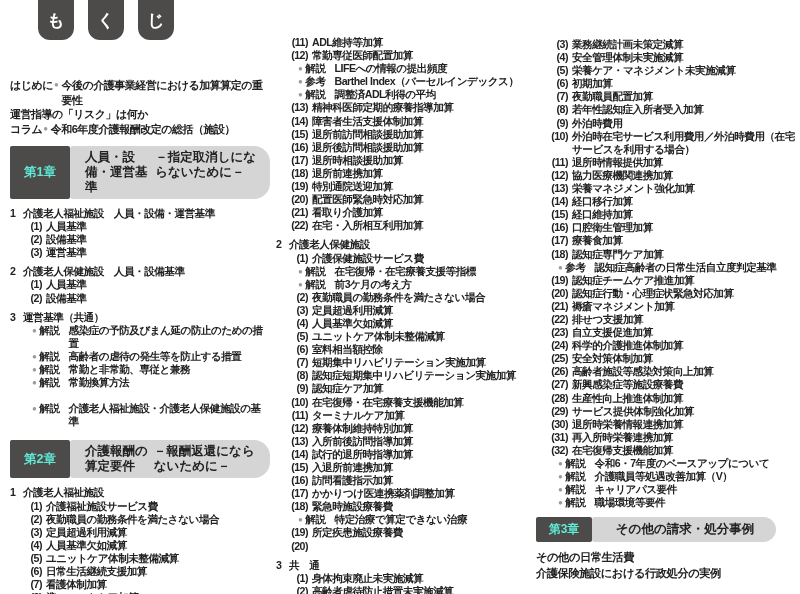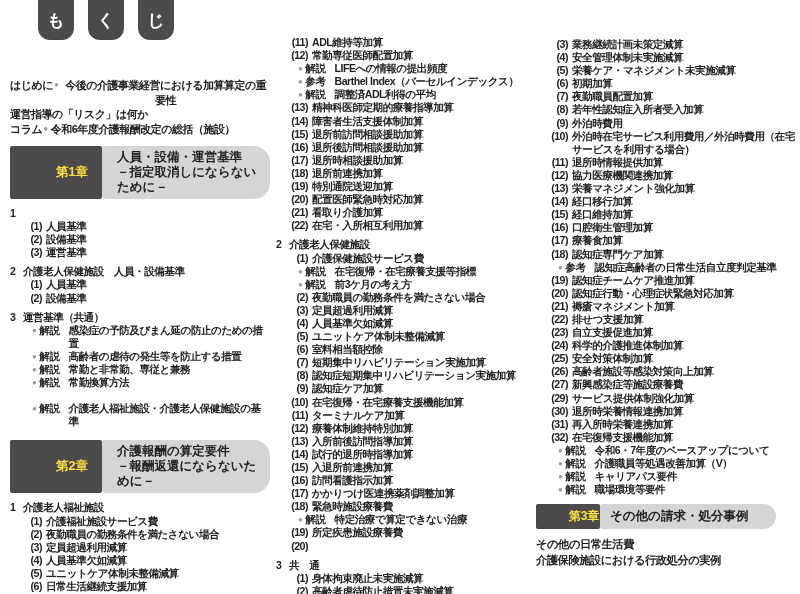--- a/index.html
+++ b/index.html
@@ -12,43 +12,43 @@
   
   .col{position:absolute;top:8px;margin-top:30px;}
   .col1{left:10px;top:48px;width:260px;}
   .col2{left:276px;top:6px;width:260px;}
   .col3{left:536px;top:8px;width:260px;}
   
   .line{display:flex;align-items:flex-start;font-size:10.6px;line-height:13.1px;
         font-weight:600;letter-spacing:-0.5px;}
   .line span:empty{display:none;}
   .line .text{word-break:break-all;}
-  .line.p,.line.p2{font-size:11px;line-height:14.5px;text-align:center;}
+  .line.p,.line.p2{font-size:11px;line-height:14.5px;}
   .line.t{margin-top:0;}
   .line.t .num{min-width:13px;white-space:nowrap;}
   .line.s{padding-left:5px;}
   .line.s .num{min-width:27px;text-align:right;margin-right:4px;white-space:nowrap;}
   .line.k{padding-left:22px;}
   .line.mt{margin-top:6px;}
   .line.mt2{margin-top:13px;}
   .bullet{color:#9c9c9c;font-size:8px;line-height:13px;margin:0 3px 0 0;}
   .line.p2 .bullet{line-height:14.5px;}
   .tag{margin-right:9px;white-space:nowrap;}
   .lead{margin-right:1px;white-space:nowrap;}
   
   .chapter{display:flex;align-items:stretch;margin:10px 0 8px 0;}
-  .chnum{background:#4d4a4a;color:#fde047;font-weight:bold;font-size:12.5px;width:60px;
-         flex:0 0 auto;display:flex;align-items:center;justify-content:center;border-radius:2px;padding-left:32px;}
+  .chnum{background:#4d4a4a;color:#5eead4;font-weight:bold;font-size:12.5px;width:60px;
+         flex:0 0 auto;display:flex;align-items:center;justify-content:center;border-radius:2px;}
   .chbody{background:#d5d5d5;flex:1;border-radius:3px 16px 16px 3px;padding:4px 8px 4px 15px;
           font-weight:bold;font-size:12.5px;line-height:15px;display:flex;
-          flex-direction:column;justify-content:center;}
+          flex-direction:row;justify-content:center;}
   .chsub:empty,.chtitle:empty{display:none;}
   .chapter.ch2{margin-top:12px;}
   .chapter.ch3{margin:8px 0 8px 0;width:240px;}
-  .chapter.ch3 .chnum{width:32px;font-size:12px;}
+  .chapter.ch3 .chnum{width:56px;font-size:12px;}
   .chapter.ch3 .chbody{border-radius:3px 13px 13px 3px;padding:5px 8px 5px 10px;font-family:Liberation Serif, serif;}
   
   .footer .line{font-size:11.3px;line-height:15.5px;}
 </style>
 </head>
 <body>
 
 <div class="page">
 
   <div class="tabs">
@@ -87,20 +87,21 @@
         <div class="chsub">－指定取消しにならないために－</div>
       </div>
     </div>
 
     <div class="list">
 
         <div class="line t">
 
           <span class="num">1</span>
 
+          <span class="text">介護老人福祉施設　人員・設備・運営基準</span>
         </div>
 
         <div class="line s">
 
           <span class="num">(1)</span>
 
           <span class="text">人員基準</span>
         </div>
 
         <div class="line s">
@@ -752,20 +753,26 @@
           <span class="text">高齢者施設等感染対策向上加算</span>
         </div>
 
         <div class="line s">
 
           <span class="num">(27)</span>
 
           <span class="text">新興感染症等施設療養費</span>
         </div>
 
+        <div class="line s">
+
+          <span class="num">(28)</span>
+
+          <span class="text">生産性向上推進体制加算</span>
+        </div>
 
         <div class="line s">
 
           <span class="num">(29)</span>
 
           <span class="text">サービス提供体制強化加算</span>
         </div>
 
         <div class="line s">
 

